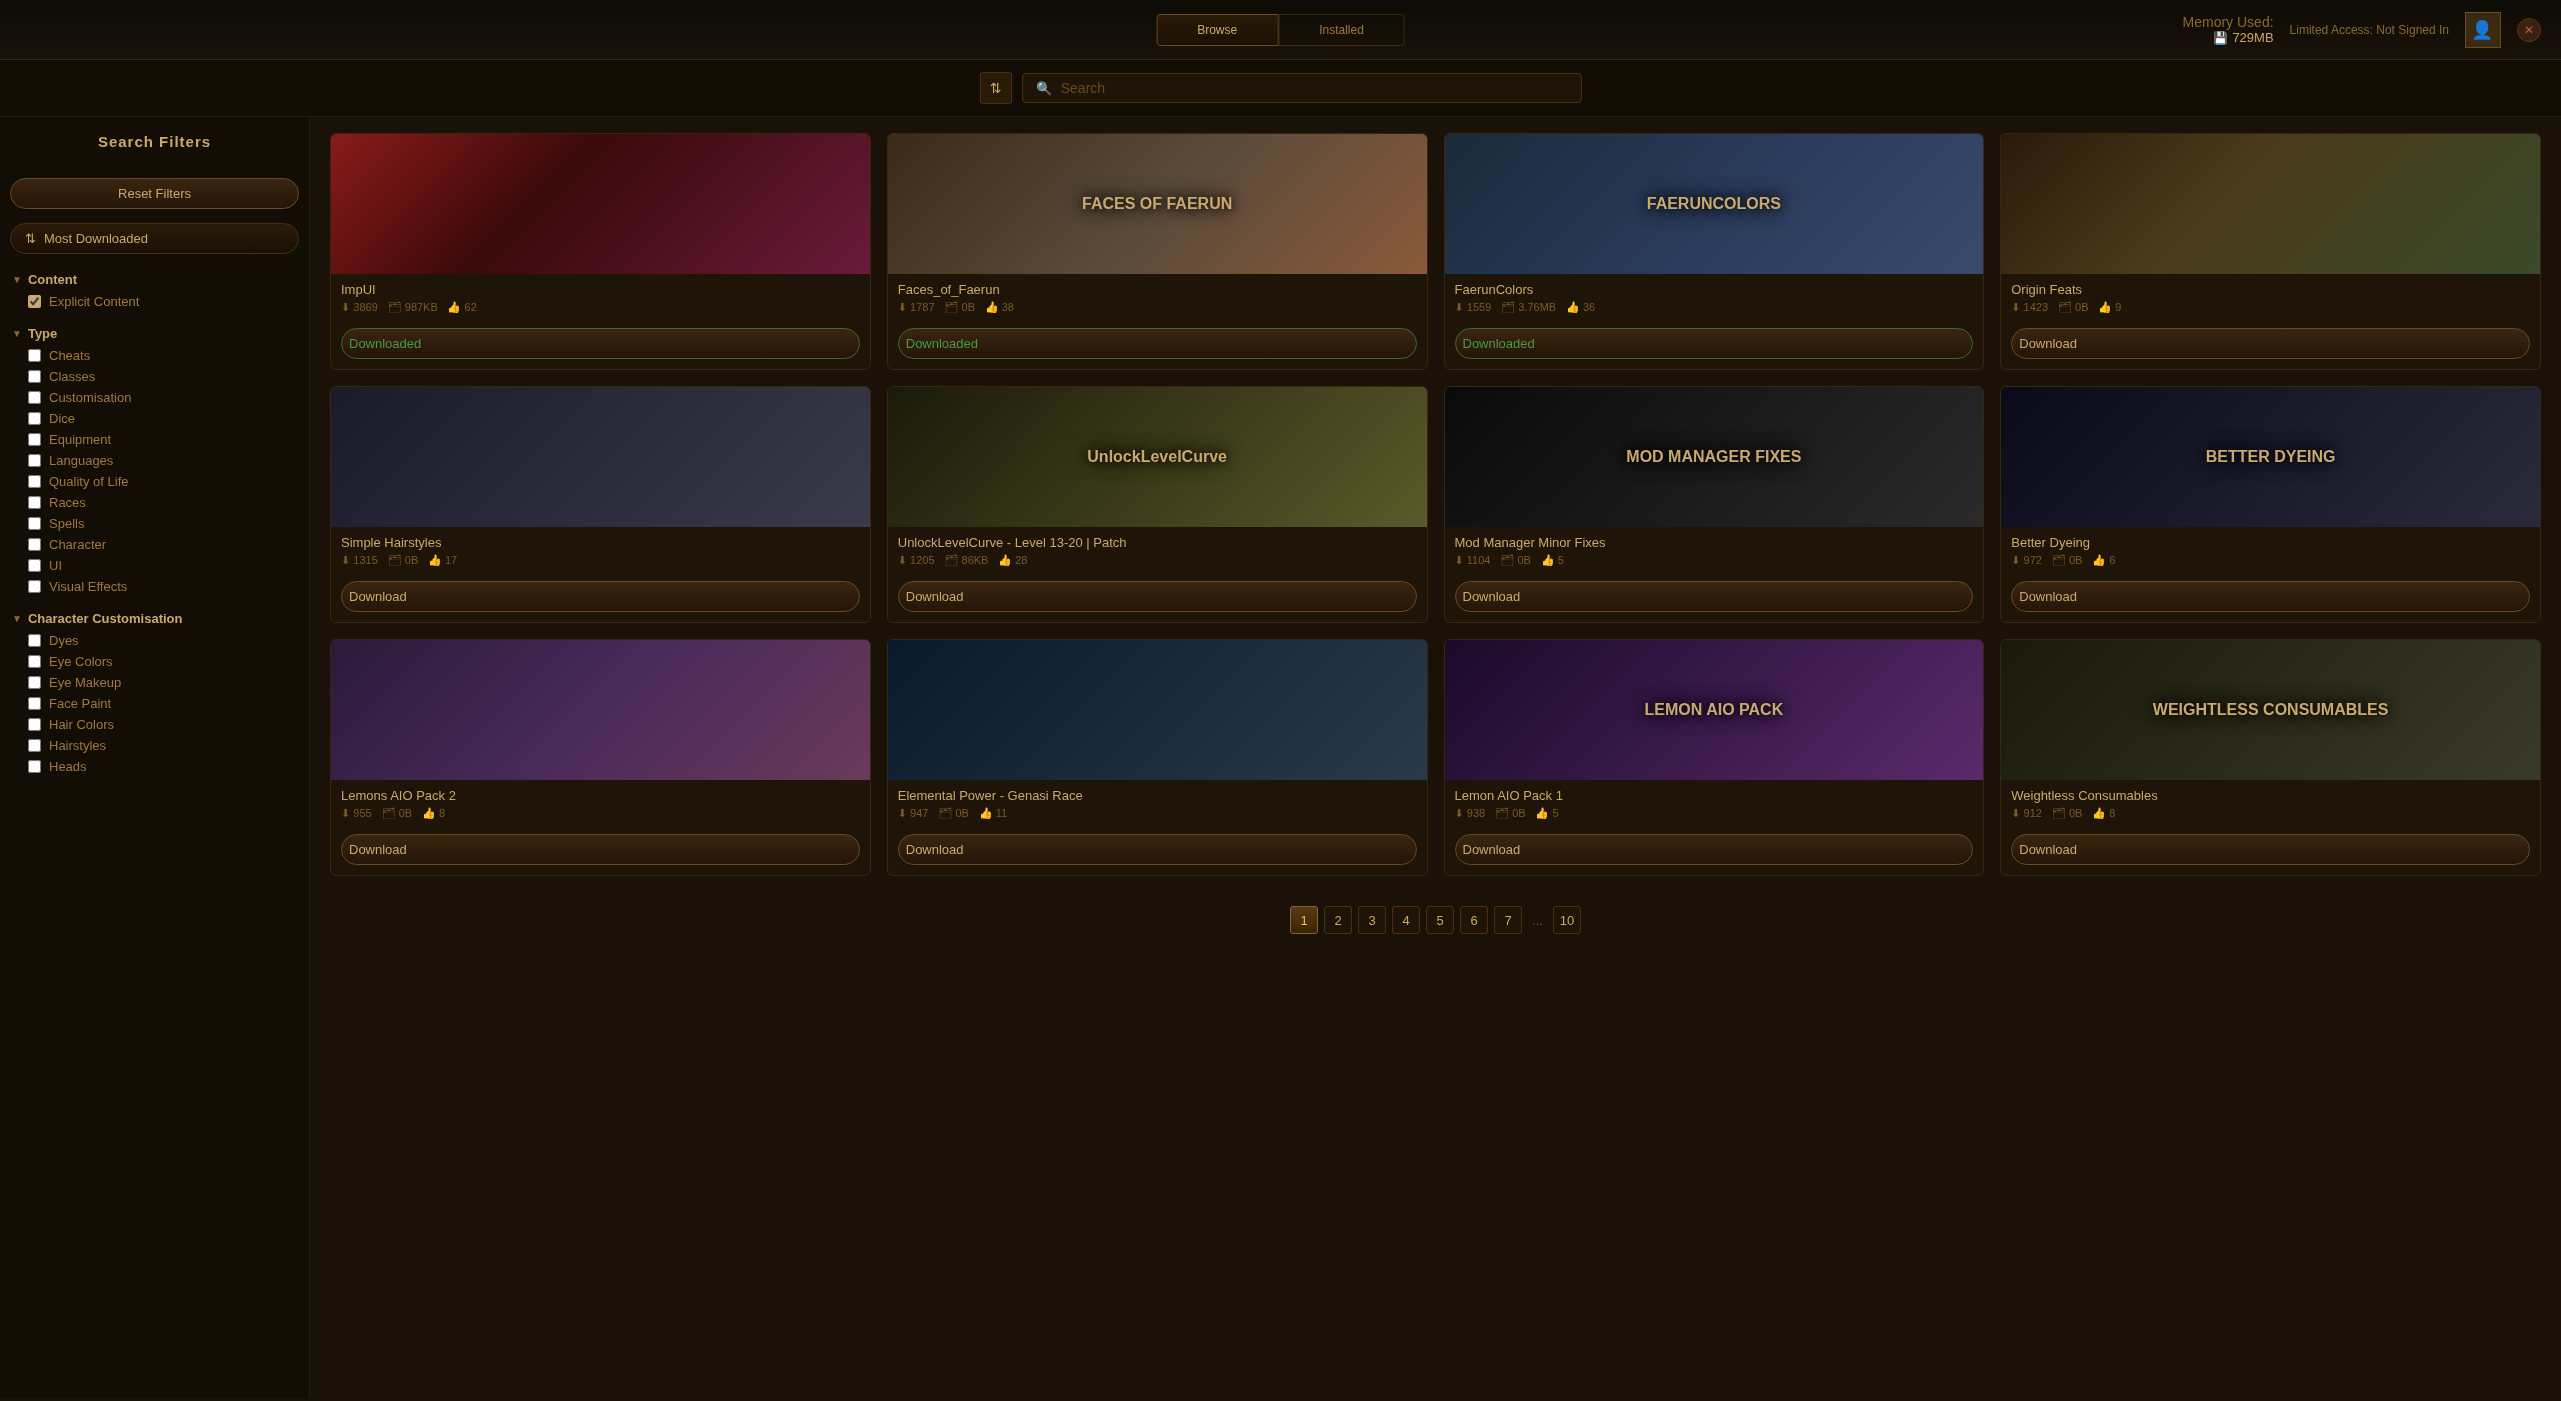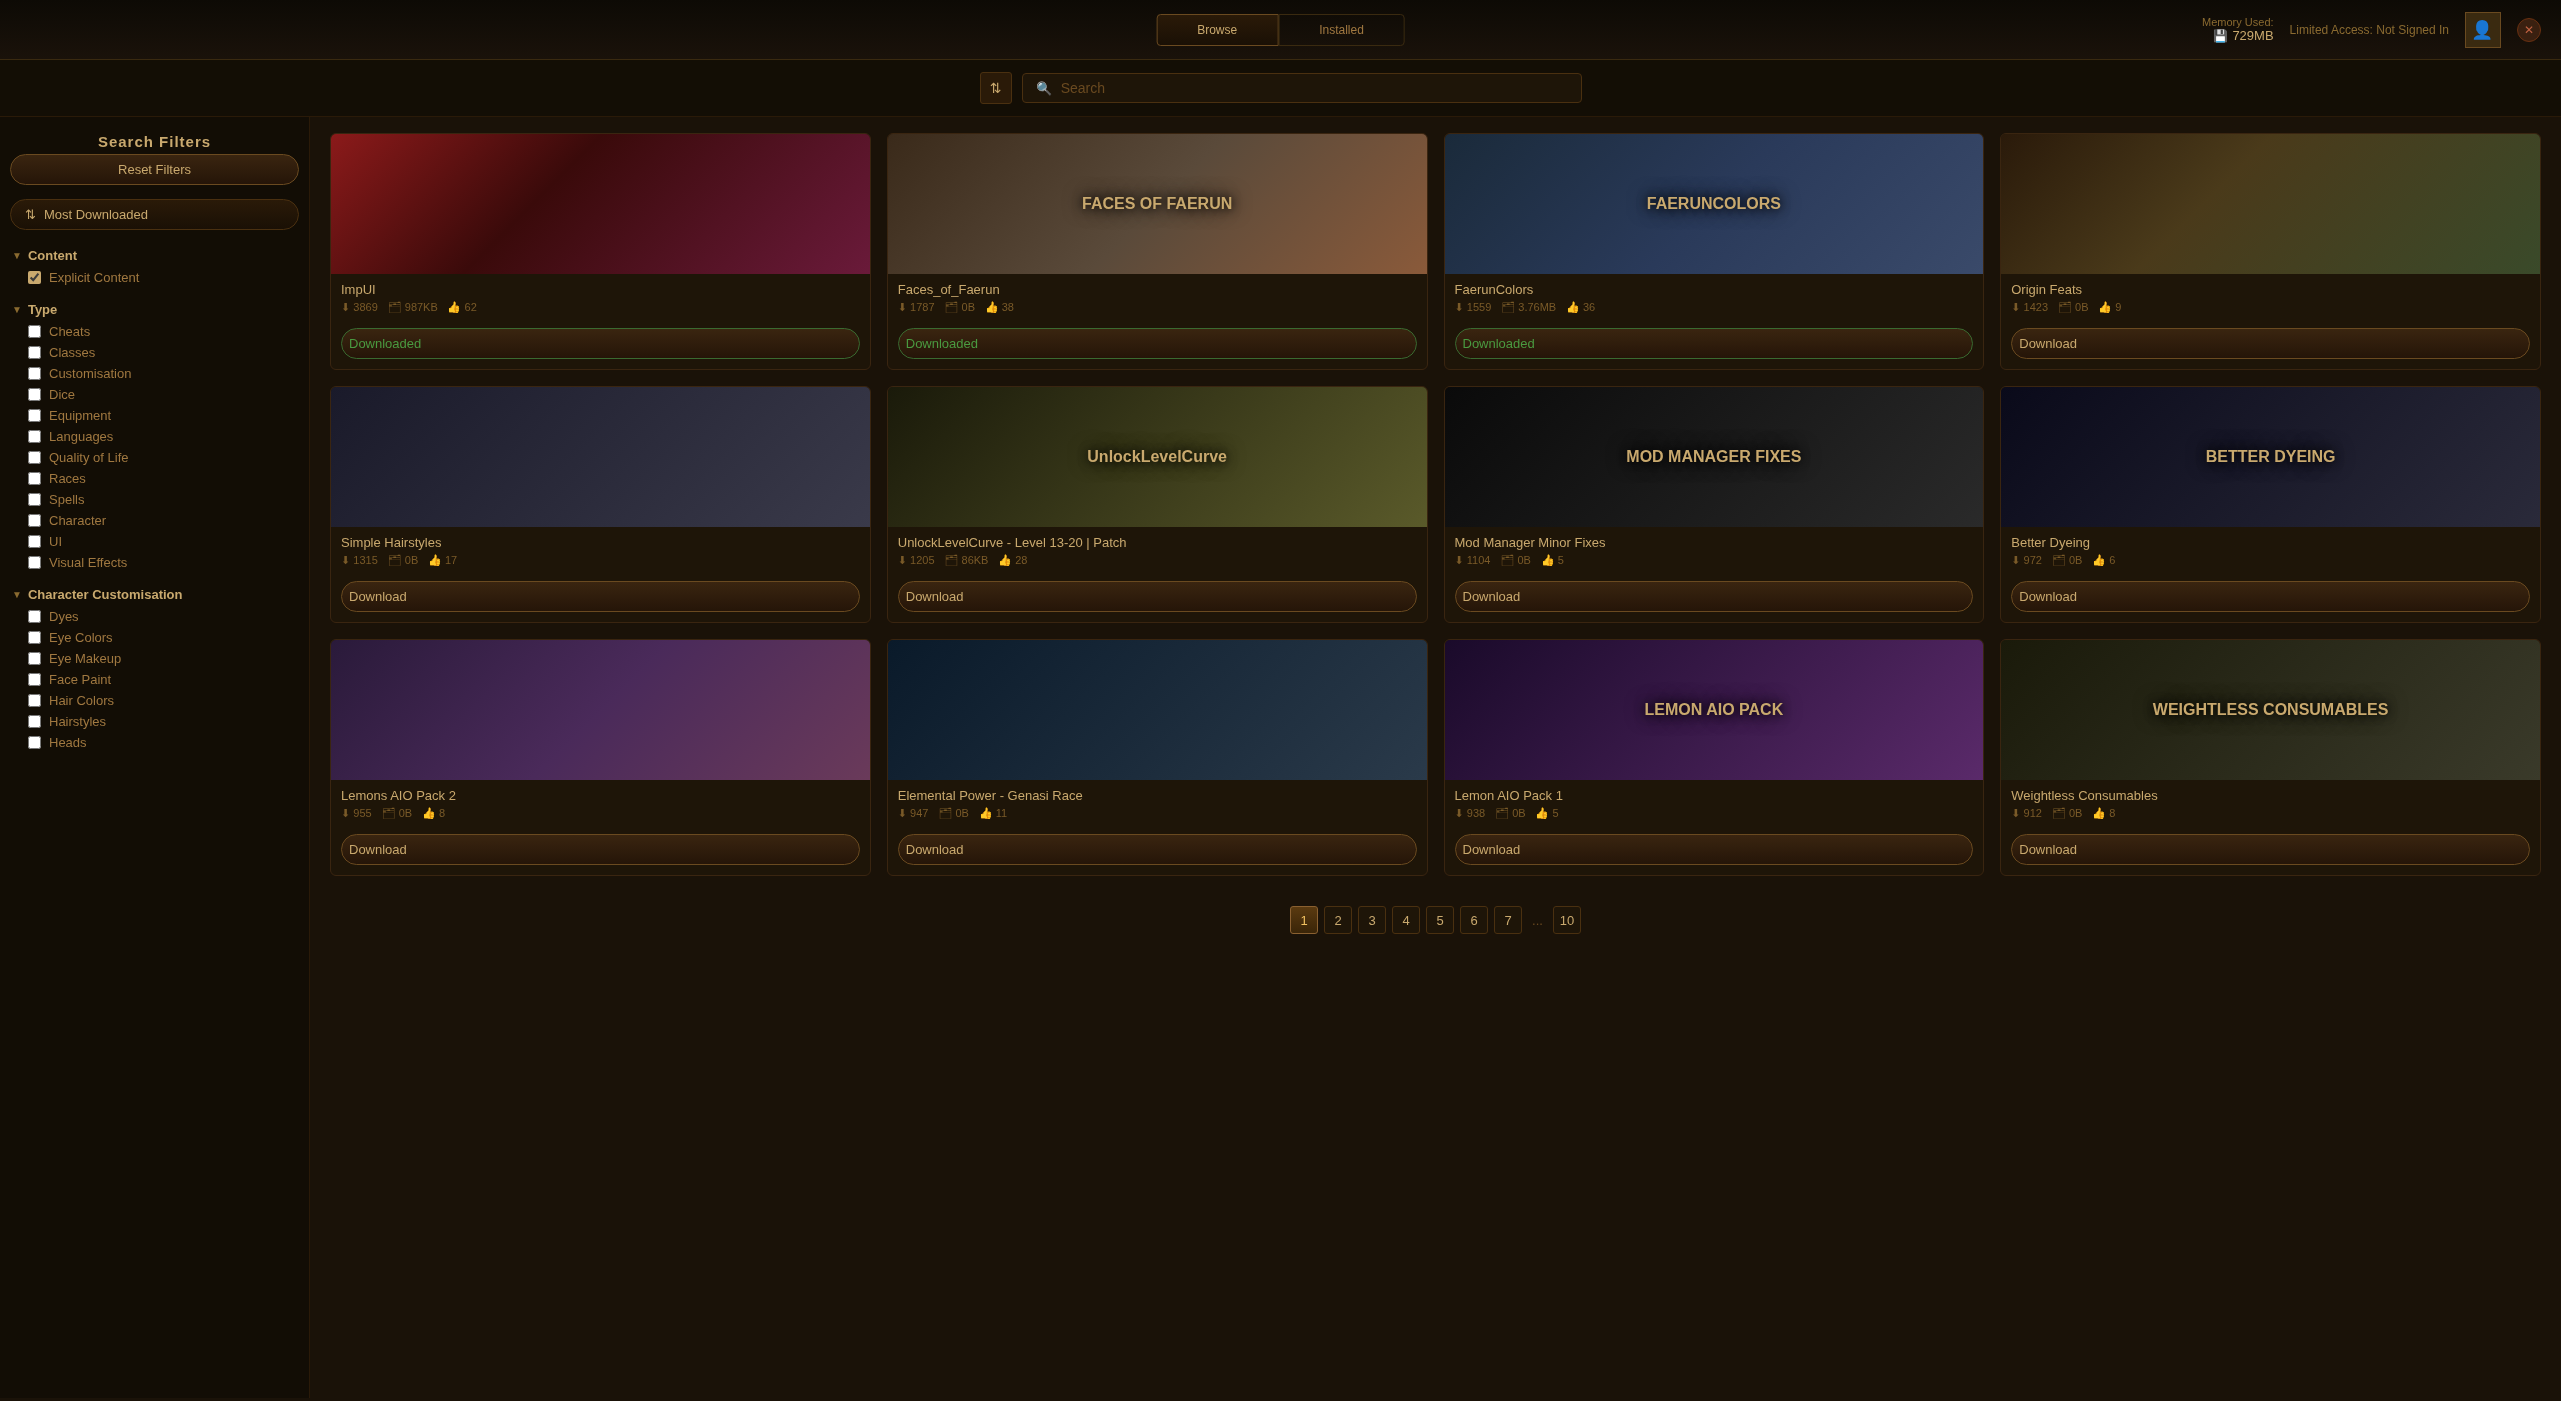--- a/index.html
+++ b/index.html
@@ -145,21 +145,21 @@
       padding: 16px 10px;
     }
     .sidebar::-webkit-scrollbar { width: 6px; }
     .sidebar::-webkit-scrollbar-track { background: #1a1005; }
     .sidebar::-webkit-scrollbar-thumb { background: #4a3010; }
 
     .sidebar-title {
       text-align: center;
       font-size: 15px;
       color: #c9a96e;
-      margin-bottom: 4px;
+      margin-bottom: 28px;
       font-weight: 600;
       letter-spacing: 1px;
     }
     .reset-btn {
       display: block;
       width: 100%;
       padding: 7px;
       background: linear-gradient(180deg, #3a2510 0%, #251508 100%);
       border: 1px solid #6a4a20;
       border-radius: 20px;
@@ -343,21 +343,21 @@
 <body>
 
 <div class="top-nav">
   <div style="width:200px;"></div>
   <div class="nav-tabs">
     <div class="nav-tab active">Browse</div>
     <div class="nav-tab">Installed</div>
   </div>
   <div class="nav-right">
     <div class="memory-info">
-      <div style="font-size:11px;">Memory Used:</div>
+      <div style="font-size:14px;">Memory Used:</div>
       <div class="mem-val">
         <span style="font-size:12px;">💾</span>
         <span>729MB</span>
       </div>
     </div>
     <div class="sign-in-text">Limited Access: Not Signed In</div>
     <div class="avatar-box">
       <span style="font-size:18px;color:#8a6a30;">👤</span>
     </div>
     <div class="close-btn">✕</div>

